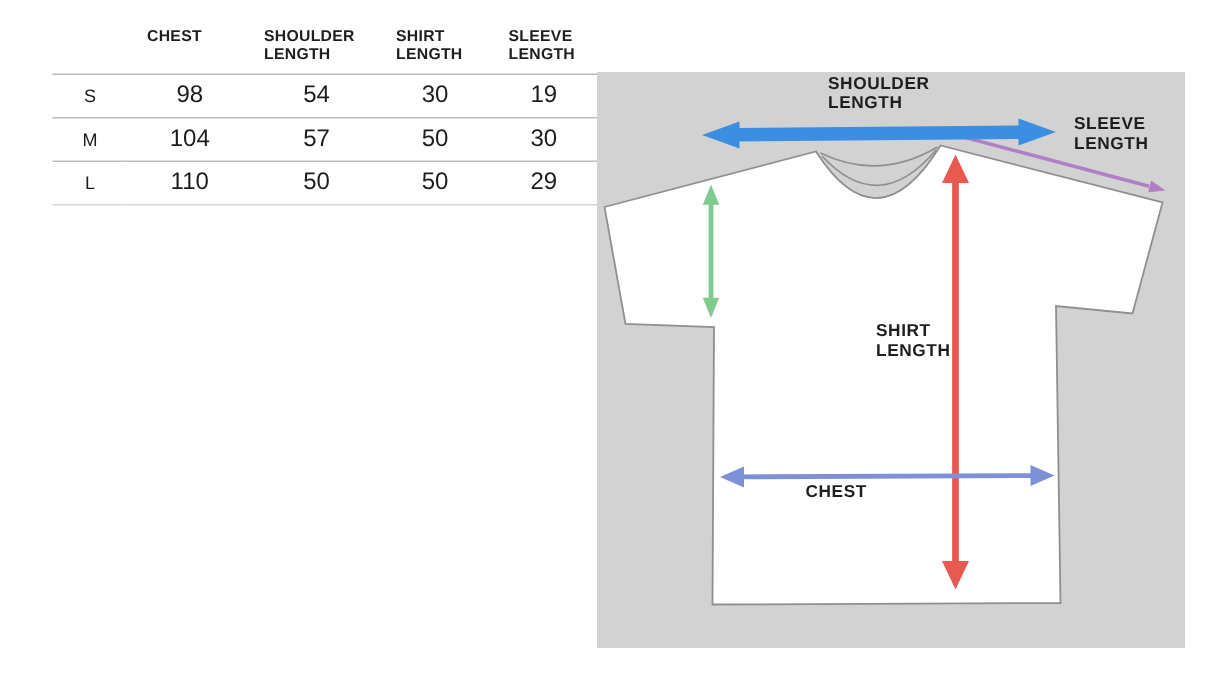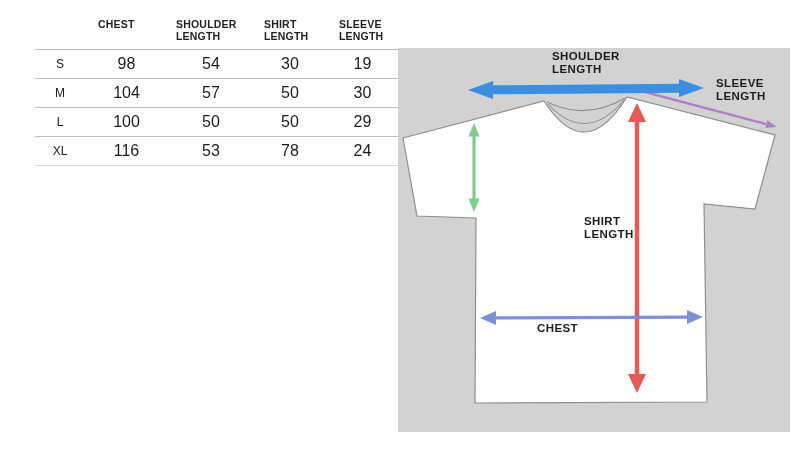--- a/index.html
+++ b/index.html
@@ -72,31 +72,24 @@
       </tr>
       <tr>
         <td class="size">M</td>
         <td>104</td>
         <td>57</td>
         <td>50</td>
         <td>30</td>
       </tr>
       <tr>
         <td class="size">L</td>
-        <td>100</td>
+        <td>110</td>
         <td>50</td>
         <td>50</td>
         <td>29</td>
-      </tr>
-      <tr>
-        <td class="size">XL</td>
-        <td>116</td>
-        <td>53</td>
-        <td>78</td>
-        <td>24</td>
       </tr>
     </tbody>
   </table>
 </div>
 
 <div class="panel">
   <svg width="392" height="384" viewBox="0 0 392 384">
 
     <path d="M 5,90 L 146,53 Q 187,117 229,49 L 377,87 L 357,161 L 306,156 L 309,354 L 77,355 L 78,170 L 19,168 Z" fill="#ffffff" stroke-width="1.2" stroke="#8f8f8f"></path>
 

